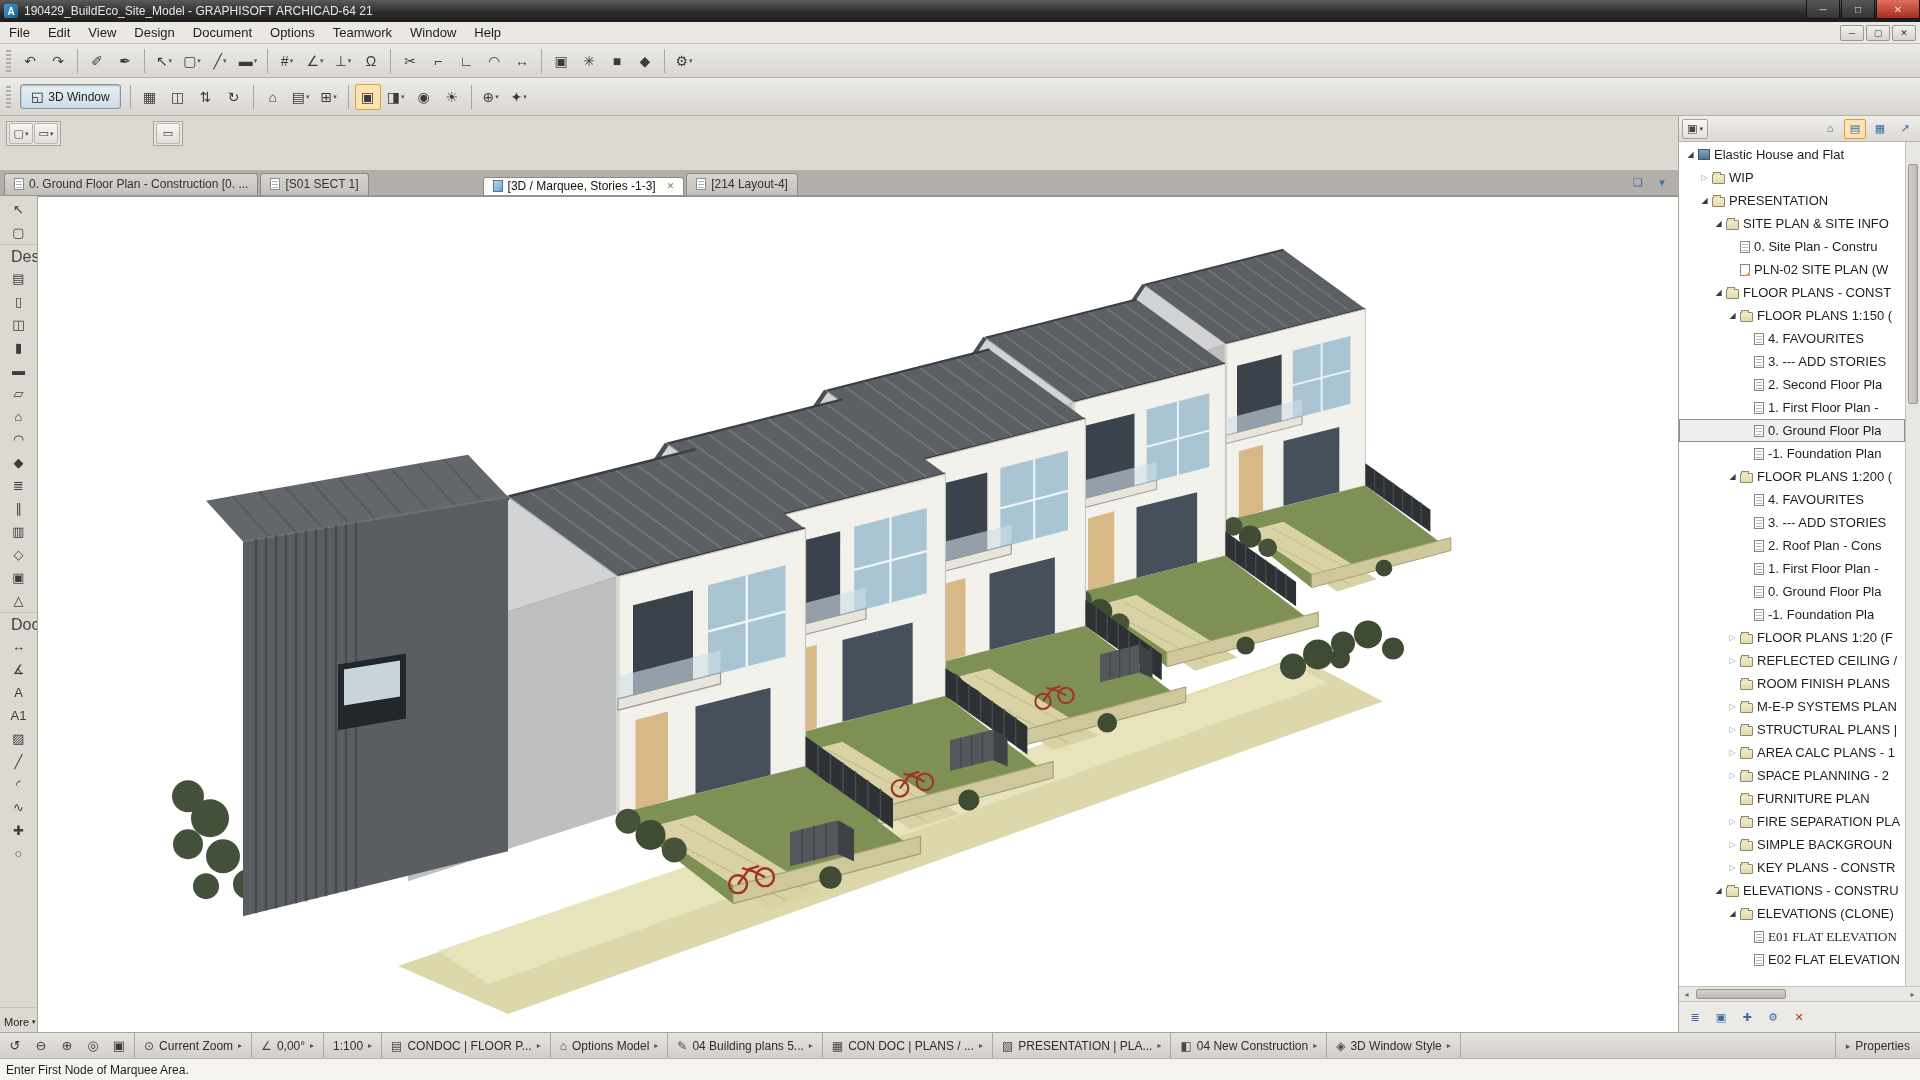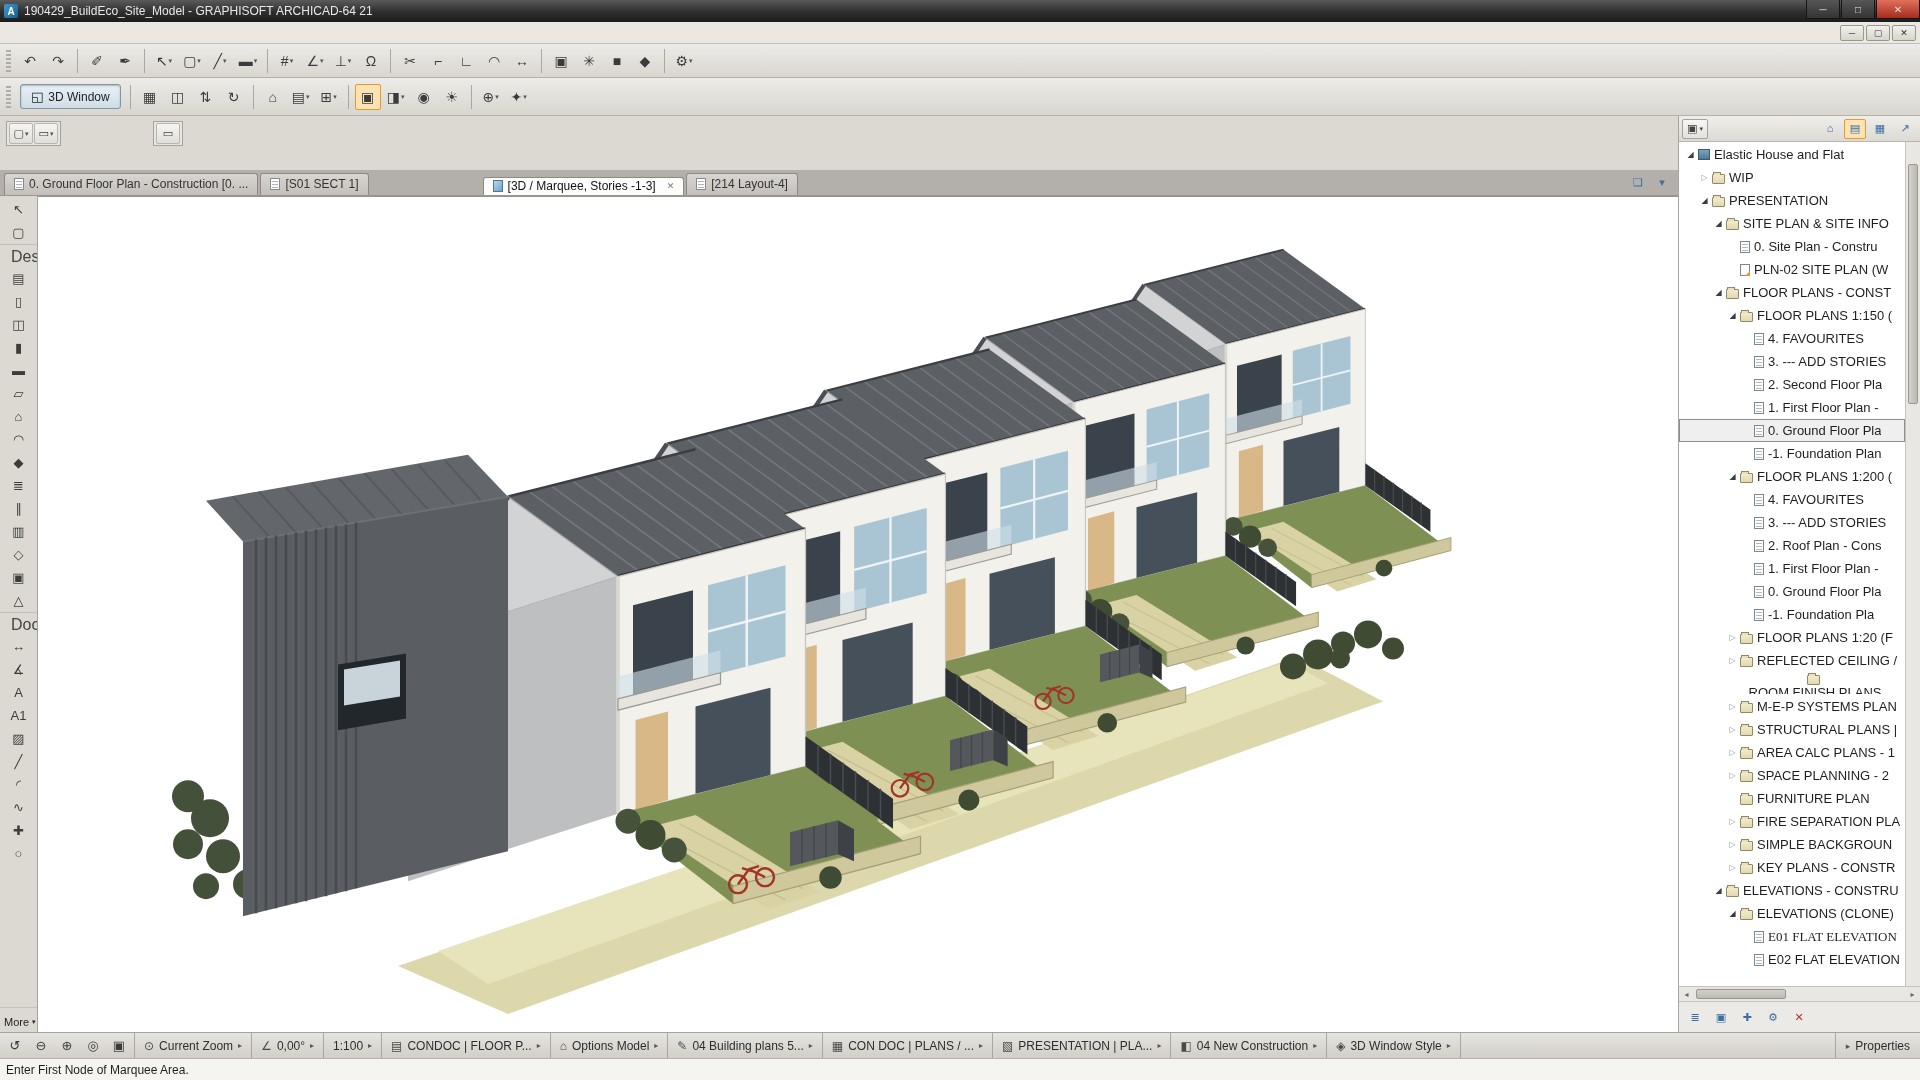--- a/index.html
+++ b/index.html
@@ -131,20 +131,31 @@
     <span class="title-text" data-name="window-title">190429_BuildEco_Site_Model - GRAPHISOFT ARCHICAD-64 21</span>
     <div class="title-spacer" data-name="title-spacer"></div>
     <div class="win-controls" data-name="window-controls">
       <div class="win-btn" data-name="minimize-button">─</div>
       <div class="win-btn" data-name="maximize-button">□</div>
       <div class="win-btn win-close" data-name="close-button">✕</div>
     </div>
   </div>
 
   <div class="menubar" data-name="menu-bar">
+    <div class="menu-items" id="menu-items" data-name="menu-items">
+        <div class="menu-item" data-name="menu-file">File</div>
+        <div class="menu-item" data-name="menu-edit">Edit</div>
+        <div class="menu-item" data-name="menu-view">View</div>
+        <div class="menu-item" data-name="menu-design">Design</div>
+        <div class="menu-item" data-name="menu-document">Document</div>
+        <div class="menu-item" data-name="menu-options">Options</div>
+        <div class="menu-item" data-name="menu-teamwork">Teamwork</div>
+        <div class="menu-item" data-name="menu-window">Window</div>
+        <div class="menu-item" data-name="menu-help">Help</div>
+      </div>
     <div class="child-controls" id="child-controls" data-name="mdi-window-controls">
         <div class="cw-btn" data-name="mdi-minimize-button">─</div>
         <div class="cw-btn" data-name="mdi-restore-button">▢</div>
         <div class="cw-btn" data-name="mdi-close-button">✕</div>
       </div>
   </div>
 
   <div class="toolbar t1" id="toolbar1" data-name="standard-toolbar">
       <div class="grip" data-name="toolbar-grip"></div>
       <div class="tbtn" data-name="undo-button">
@@ -692,21 +703,21 @@
             <div class="tree-row" data-name="tree-item" style="padding-left: 46px;">
               <span class="tree-arrow" data-name="expand-arrow-icon">▷</span>
               <span class="tree-ic ic-folder" data-name="folder-icon"></span>
               <span class="tree-label" data-name="tree-item-label">FLOOR PLANS 1:20 (F</span>
             </div>
             <div class="tree-row" data-name="tree-item" style="padding-left: 46px;">
               <span class="tree-arrow" data-name="expand-arrow-icon">▷</span>
               <span class="tree-ic ic-folder" data-name="folder-icon"></span>
               <span class="tree-label" data-name="tree-item-label">REFLECTED CEILING /</span>
             </div>
-            <div class="tree-row" data-name="tree-item" style="padding-left: 46px; flex-direction: column;">
+            <div class="tree-row" data-name="tree-item" style="padding-left: 46px;">
               <span class="tree-arrow" data-name="tree-indent-spacer"></span>
               <span class="tree-ic ic-folder" data-name="folder-icon"></span>
               <span class="tree-label" data-name="tree-item-label">ROOM FINISH PLANS</span>
             </div>
             <div class="tree-row" data-name="tree-item" style="padding-left: 46px;">
               <span class="tree-arrow" data-name="expand-arrow-icon">▷</span>
               <span class="tree-ic ic-folder" data-name="folder-icon"></span>
               <span class="tree-label" data-name="tree-item-label">M-E-P SYSTEMS PLAN</span>
             </div>
             <div class="tree-row" data-name="tree-item" style="padding-left: 46px;">

